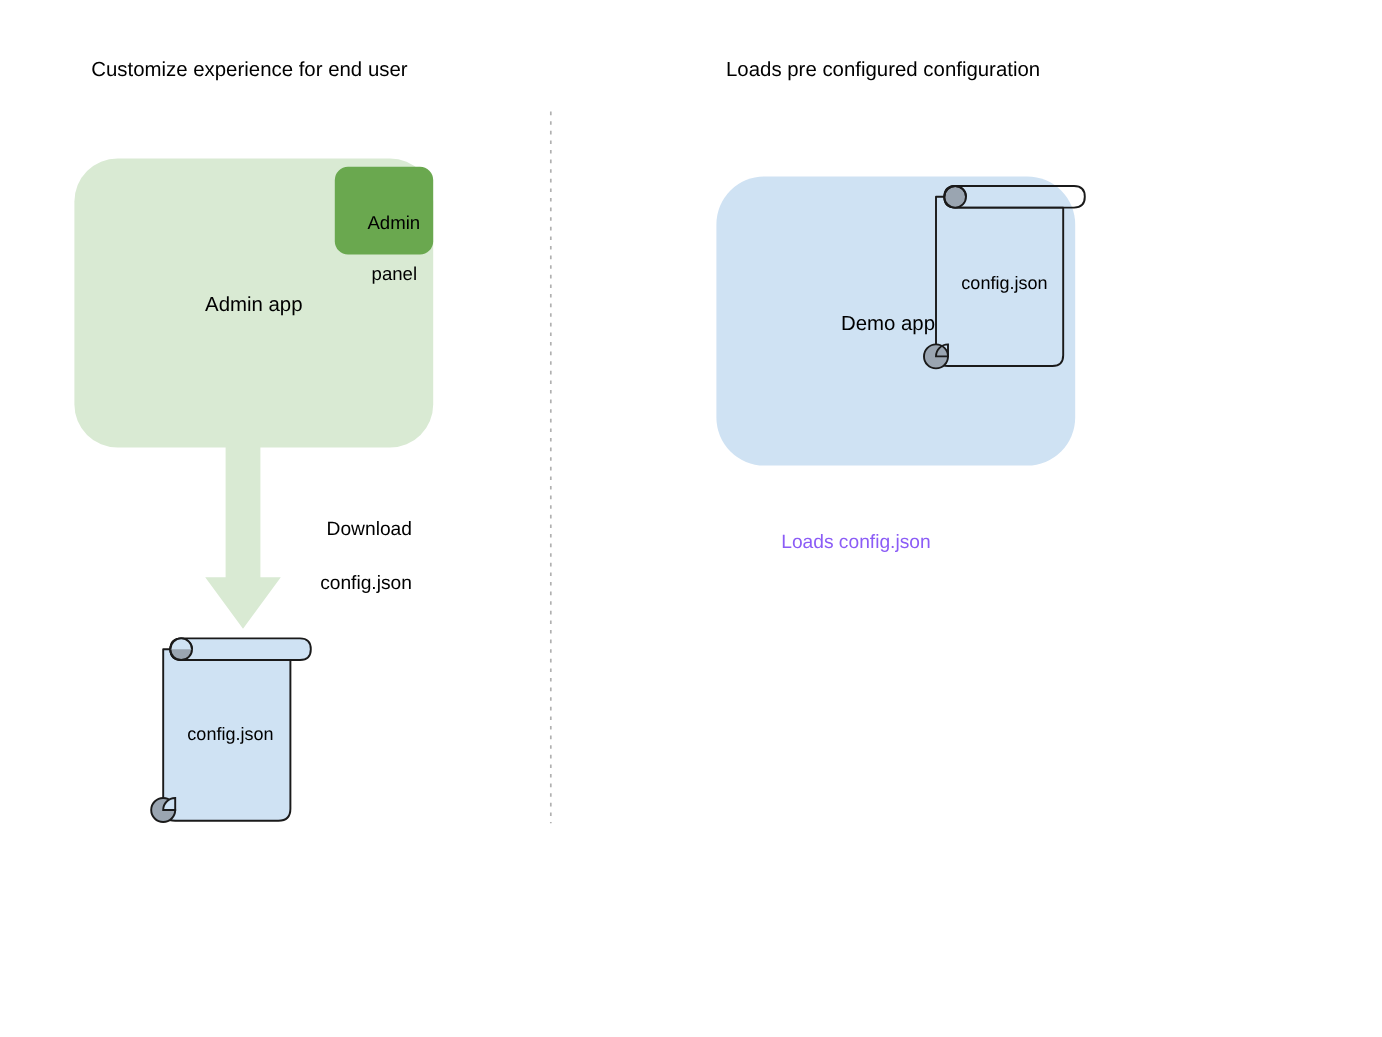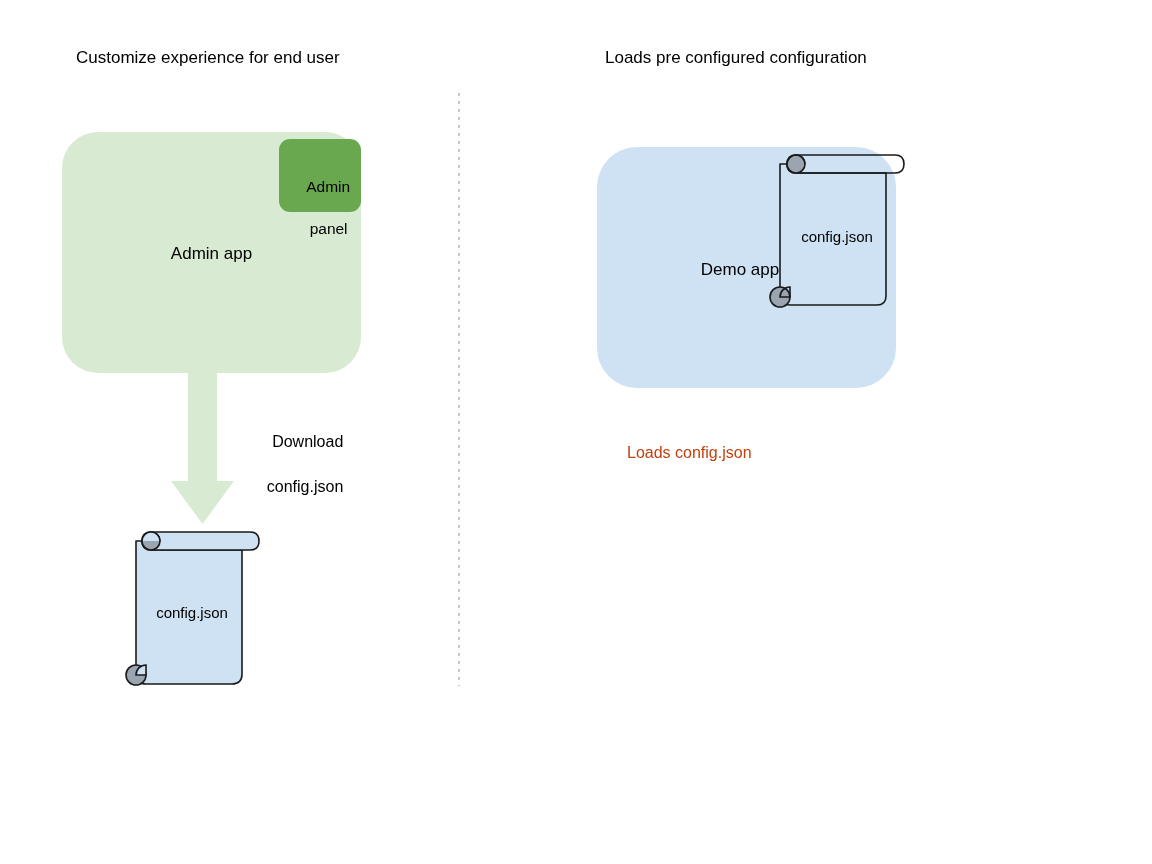--- a/index.html
+++ b/index.html
@@ -55,21 +55,22 @@
     text-align: center;
   }
   .edge-label {
     font-size: 16px;
     color: #000000;
     text-align: right;
     line-height: 1.4;
   }
   .caption {
     font-size: 16px;
-    color: #c2410c;
+    color: #8b5cf6;
+    margin-left: 24px;
   }
 </style>
 </head>
 <body>
 
 <div class="canvas">
 
   <svg class="svg-layer" viewBox="0 0 1152 864" xmlns="http://www.w3.org/2000/svg">
 
     <rect x="62" y="132" width="299" height="241" rx="36" ry="36" fill="#d9ead3" stroke="none"></rect>

